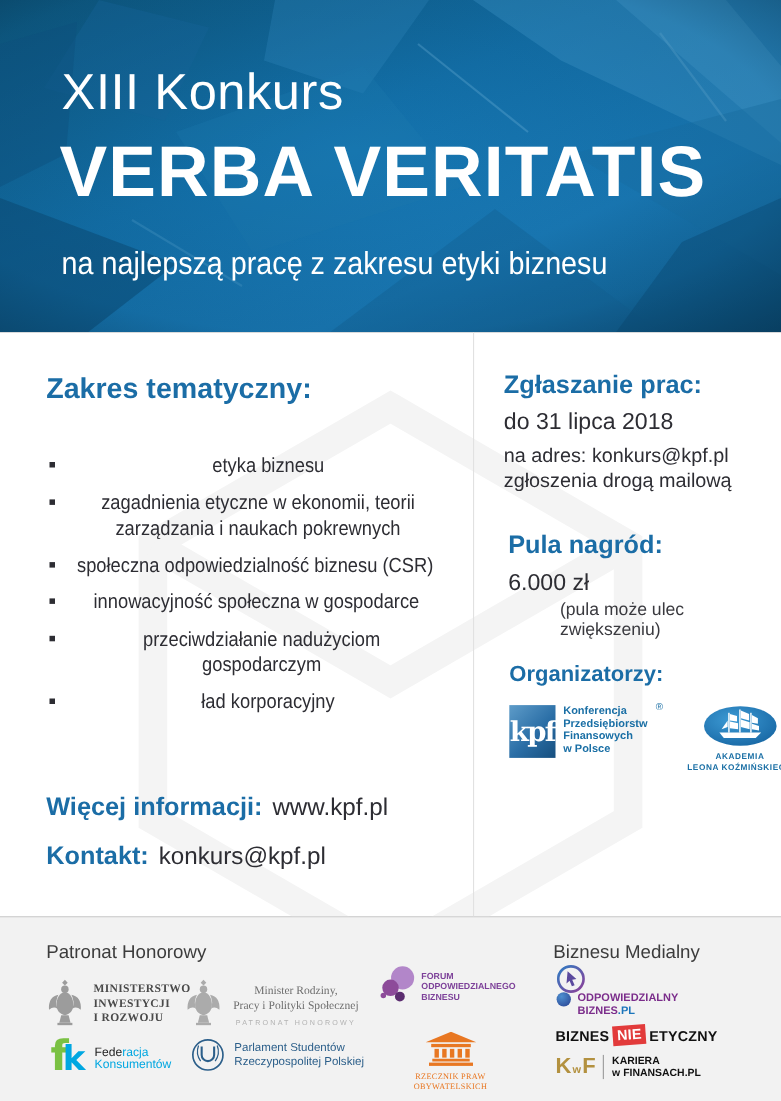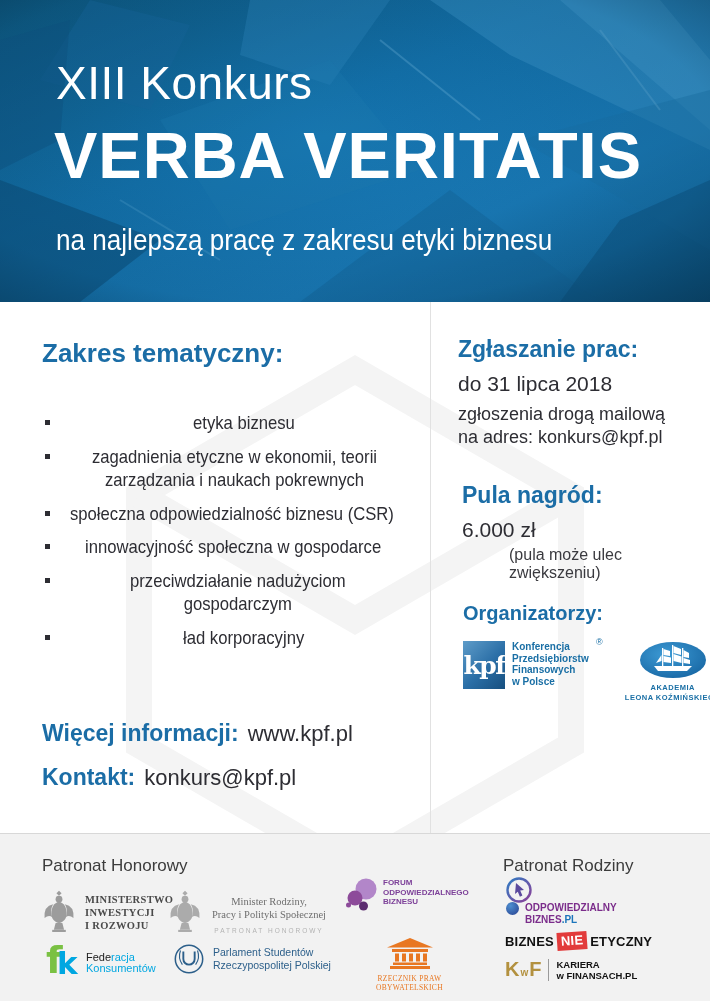--- a/index.html
+++ b/index.html
@@ -149,22 +149,22 @@
     <div class="info-row" style="top:418px">
       <span class="lbl">Więcej informacji:</span><span class="val">www.kpf.pl</span>
     </div>
     <div class="info-row" style="top:462px">
       <span class="lbl">Kontakt:</span><span class="val">konkurs@kpf.pl</span>
     </div>
 
     <div class="blk" style="left:458px;top:34px">
       <h3 class="sec">Zgłaszanie prac:</h3>
       <div class="big" style="margin-bottom:7px">do 31 lipca 2018</div>
+      <div class="small"><span>na adres:</span> <span>konkurs@kpf.pl</span></div>
       <div class="small">zgłoszenia drogą mailową</div>
-      <div class="small"><span>na adres:</span> <span>konkurs@kpf.pl</span></div>
     </div>
 
     <div class="blk" style="left:462px;top:180px">
       <h3 class="sec">Pula nagród:</h3>
       <div class="big" style="margin-bottom:4px">6.000 zł</div>
       <div class="tiny">(pula może ulec zwiększeniu)</div>
     </div>
 
     <div class="blk" style="left:463px;top:300px">
       <h3 class="sec" style="font-size:20px">Organizatorzy:</h3>
@@ -205,21 +205,21 @@
             <div>LEONA KOŹMIŃSKIEGO</div>
           </div>
         </div>
       </div>
     </div>
 
   </main>
 
   <footer class="footer">
     <div class="foot-h" style="left:42px;top:22px">Patronat Honorowy</div>
-    <div class="foot-h" style="left:503px;top:22px">Patronat Rodziny</div>
+    <div class="foot-h" style="left:503px;top:22px">Biznesu Medialny</div>
 
     <div class="logo" style="left:42px;top:56px">
       <svg width="34" height="44" viewBox="0 0 40 50">
         <g fill="#9c9c9c">
           <polygon points="17,3 20,0 23,3 20,6"></polygon>
           <circle cx="20" cy="10" r="4"></circle>
           <path d="M20 13 C26 14 29 20 29 27 C29 33 25 37 20 38 C15 37 11 33 11 27 C11 20 14 14 20 13 Z"></path>
           <path d="M13 16 Q2 18 3 32 Q8 28 12 31 Q9 24 13 16 Z"></path>
           <path d="M27 16 Q38 18 37 32 Q32 28 28 31 Q31 24 27 16 Z"></path>
           <polygon points="16,38 24,38 26,46 14,46"></polygon>
@@ -245,21 +245,21 @@
           <rect x="12" y="46" width="16" height="2.5"></rect>
         </g>
       </svg>
       <div style="margin-left:8px;margin-top:5px;width:118px">
         <div class="min2-text serif">Minister Rodziny,</div>
         <div class="min2-text serif">Pracy i Polityki Społecznej</div>
         <div class="min2-sub">PATRONAT HONOROWY</div>
       </div>
     </div>
 
-    <div class="logo" style="left:344px;top:44px;">
+    <div class="logo" style="left:344px;top:44px;align-items:flex-end">
       <svg width="34" height="34" viewBox="0 0 34 34">
         <circle cx="22" cy="11" r="10.5" fill="#b286c9"></circle>
         <circle cx="11" cy="20" r="7.5" fill="#8d4b9a"></circle>
         <circle cx="19.5" cy="28" r="4.5" fill="#5c2d70"></circle>
         <circle cx="4.5" cy="27" r="2.5" fill="#8d4b9a"></circle>
       </svg>
       <div class="fob-text" style="margin-bottom:1px">
         <div>FORUM</div>
         <div>ODPOWIEDZIALNEGO</div>
         <div>BIZNESU</div>

